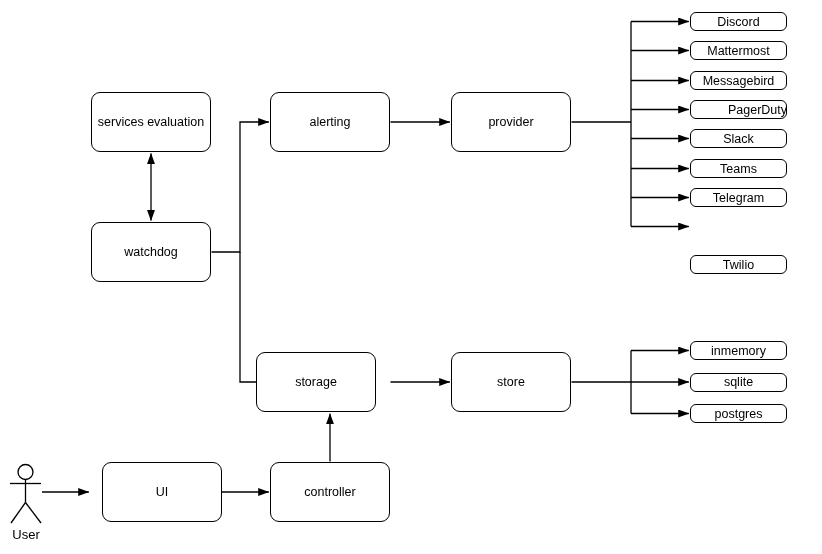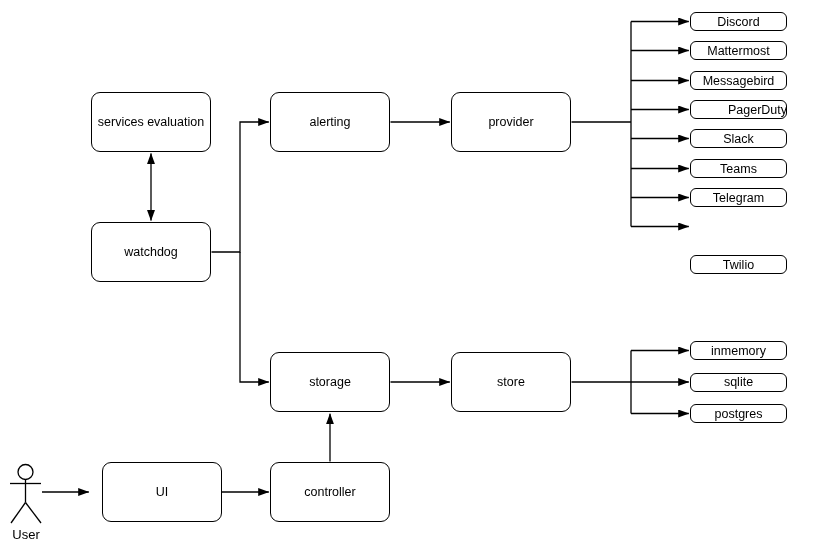--- a/index.html
+++ b/index.html
@@ -55,21 +55,21 @@
     width: 44px;
     text-align: center;
     font-size: 13px;
     color: #000000;
   }
   
   .pos-services   { left: 91px;  top: 92px;  }
   .pos-watchdog   { left: 91px;  top: 222px; }
   .pos-alerting   { left: 270px; top: 92px;  }
   .pos-provider   { left: 451px; top: 92px;  }
-  .pos-storage    { left: 270px; top: 352px; }
+  .pos-storage    { left: 256px; top: 352px; }
   .pos-store      { left: 451px; top: 352px; }
   .pos-ui         { left: 102px;  top: 462px; }
   .pos-controller { left: 270px; top: 462px; }
   
   .pos-p0 { top: 12px;  }
   .pos-p1 { top: 41px;  }
   .pos-p2 { top: 71px;  }
   .pos-p3 { top: 100px; padding-left: 38px; }
   .pos-p4 { top: 129px; }
   .pos-p5 { top: 159px; }

